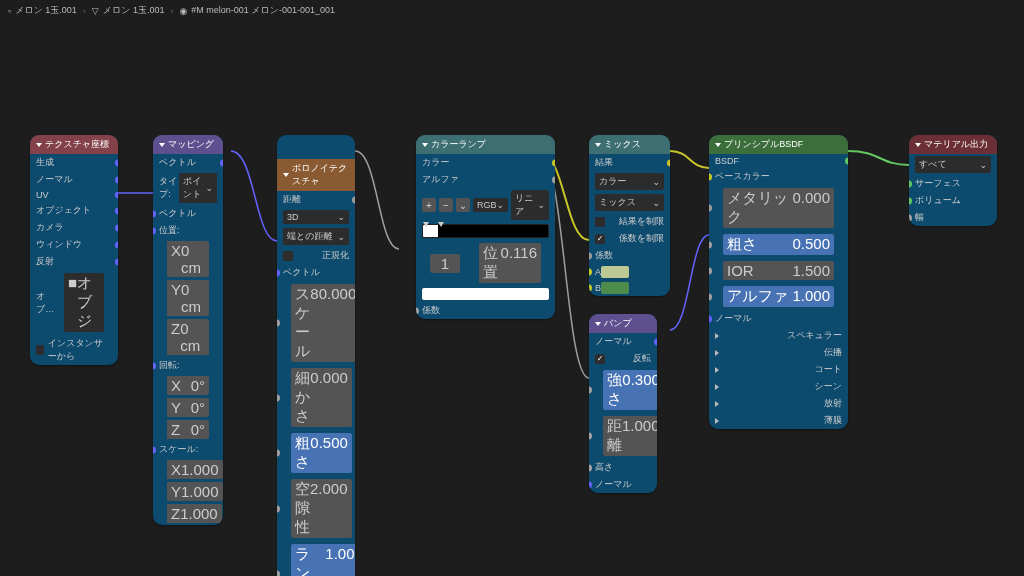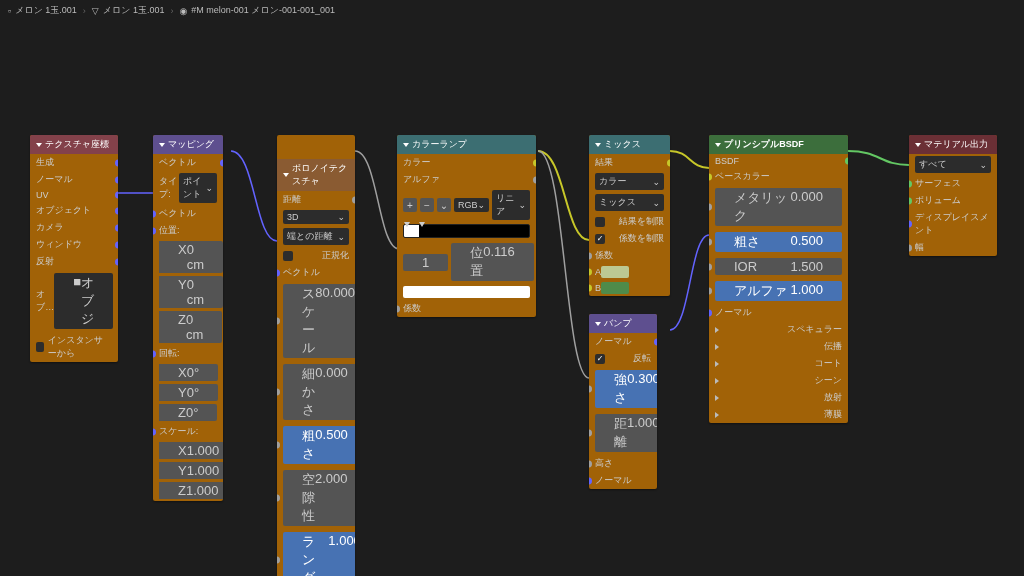--- a/index.html
+++ b/index.html
@@ -1,46 +1,46 @@
 <!DOCTYPE html>
 <html><head>
 <meta charset="utf-8">
 <style>
   * { box-sizing: border-box; margin: 0; padding: 0; font-family: sans-serif; }
   body { background: #1d1d1d; color: #ccc; font-size: 9px; width: 1024px; height: 576px; overflow: hidden; position: relative; }
   .breadcrumb { display: flex; align-items: center; gap: 6px; padding: 4px 8px; font-size: 9px; color: #bbb; }
   .breadcrumb .crumb { display: flex; align-items: center; gap: 4px; }
   .breadcrumb .sep { color: #666; }
   .canvas { position: absolute; top: 22px; left: 0; right: 0; bottom: 0; background: #1d1d1d; }
-  .node { position: absolute; background: #a16207; border-radius: 2px; overflow: hidden; box-shadow: 0 1px 2px rgba(0,0,0,.4); }
+  .node { position: absolute; background: #0c4a6e; border-radius: 9px; overflow: hidden; box-shadow: 0 1px 2px rgba(0,0,0,.4); }
   .node-header { padding: 3px 6px; font-size: 9px; color: #fff; display: flex; align-items: center; gap: 3px; }
   .node-header .tri { display:inline-block; width:0;height:0;border-left:3px solid transparent;border-right:3px solid transparent;border-top:4px solid #fff; }
   .row { display:flex; align-items:center; justify-content:space-between; padding:2px 6px; font-size:9px; color:#ccc; position:relative; }
   .row.out { justify-content:flex-start; }
   .row.in { justify-content:flex-start; }
   .socket { width:7px; height:7px; border-radius:50%; position:absolute; top:50%; transform:translateY(-50%); }
   .socket.left { left:-4px; }
   .socket.right { right:-4px; }
   .sk-vec { background:#6363ff; }
   .sk-col { background:#c7c729; }
   .sk-val { background:#a0a0a0; }
   .sk-sh  { background:#63c763; }
-  .field { background:#545454; border-radius:2px; padding:1px 19px; display:flex; justify-content:space-between; flex:1; margin:1px 0; font-size:13px;}
+  .field { background:#545454; border-radius:2px; padding:1px 4px; display:flex; justify-content:space-between; flex:1; margin:1px 8px; font-size:15px;}
   .field.blue { background:#4772b3; color:#fff;}
   .field.dark { background:#2c2c2c; }
   .select { background:#2c2c2c; border-radius:2px; padding:2px 4px; display:flex; justify-content:space-between; align-items:center; flex:1; font-size:9px;}
   .checkbox { width:10px; height:10px; background:#2c2c2c; border-radius:2px; display:inline-flex; align-items:center; justify-content:center; margin-right:4px; font-size:8px; color:#fff;}
   .checkbox.checked::after{content:"✓";}
   .swatch { width:28px; height:12px; border-radius:2px; }
   .chev { display:inline-block; width:0;height:0;border-top:3px solid transparent;border-bottom:3px solid transparent;border-left:4px solid #bbb; margin-right:3px;}
   .gradient-bar { height:14px; background:linear-gradient(to right,#fff 0%,#fff 12%,#000 12%,#000 100%); border-radius:2px; margin:2px 6px; position:relative; border:1px solid #222;}
   .gradient-bar .stop{position:absolute;top:-3px;width:0;height:0;border-left:3px solid transparent;border-right:3px solid transparent;border-top:5px solid #ccc;}
   .color-bar { height:12px; background:#fff; border-radius:2px; margin:2px 6px;}
   svg.wires { position:absolute; top:0; left:0; width:100%; height:100%; pointer-events:none; }
-  .hdr-red{background:#83414a;} .hdr-purple{background:#5e4f8f;} .hdr-orange{background:#8a5b32;margin-top:24px;} .hdr-teal{background:#3c6e72;} .hdr-green{background:#3c6e3c;font-weight:bold;} .hdr-dkred{background:#6b2f35;text-align:right;}
+  .hdr-red{background:#83414a;} .hdr-purple{background:#5e4f8f;} .hdr-orange{background:#8a5b32;margin-top:24px;} .hdr-teal{background:#3c6e72;} .hdr-green{background:#3c6e3c;} .hdr-dkred{background:#6b2f35;text-align:right;}
   .pill-row{display:flex;gap:0;margin:1px 6px;}
   .pill-row .field{border-radius:0;} .pill-row .field:first-child{border-radius:2px 0 0 2px;} .pill-row .field:last-child{border-radius:0 2px 2px 0;}
   .minibtn{background:#545454;border-radius:2px;width:14px;height:14px;display:flex;align-items:center;justify-content:center;font-size:10px;}
 </style>
 </head>
 <body>
 
 <div class="breadcrumb">
   <span class="crumb">▫ <span>メロン 1玉.001</span></span>
   <span class="sep">›</span>
@@ -254,21 +254,21 @@
       </div>
   <div class="row in">
         <span class="socket left sk-val"></span>
         <span class="field blue">
           <span>ランダ…</span>
           <span>1.000</span>
         </span>
       </div>
 </div>
 
-<div class="node" style="left:397px;top:113px;width:139px">
+<div class="node" style="left:416px;top:113px;width:139px">
   <div class="node-header hdr-teal">
         <span class="tri"></span>
         <span>カラーランプ</span>
       </div>
   <div class="row out">
         <span>カラー</span>
         <span class="socket right sk-col"></span>
       </div>
   <div class="row out">
         <span>アルファ</span>
@@ -473,22 +473,18 @@
       </div>
   <div class="row in">
         <span class="socket left sk-sh"></span>
         <span>サーフェス</span>
       </div>
   <div class="row in">
         <span class="socket left sk-sh"></span>
         <span>ボリューム</span>
       </div>
   <div class="row in">
-        <span class="socket left sk-vec"></span>
-        <span>ディスプレイスメント</span>
-      </div>
-  <div class="row in">
         <span class="socket left sk-val"></span>
         <span>幅</span>
       </div>
 </div>
 
 </div>
 
 </body></html>

